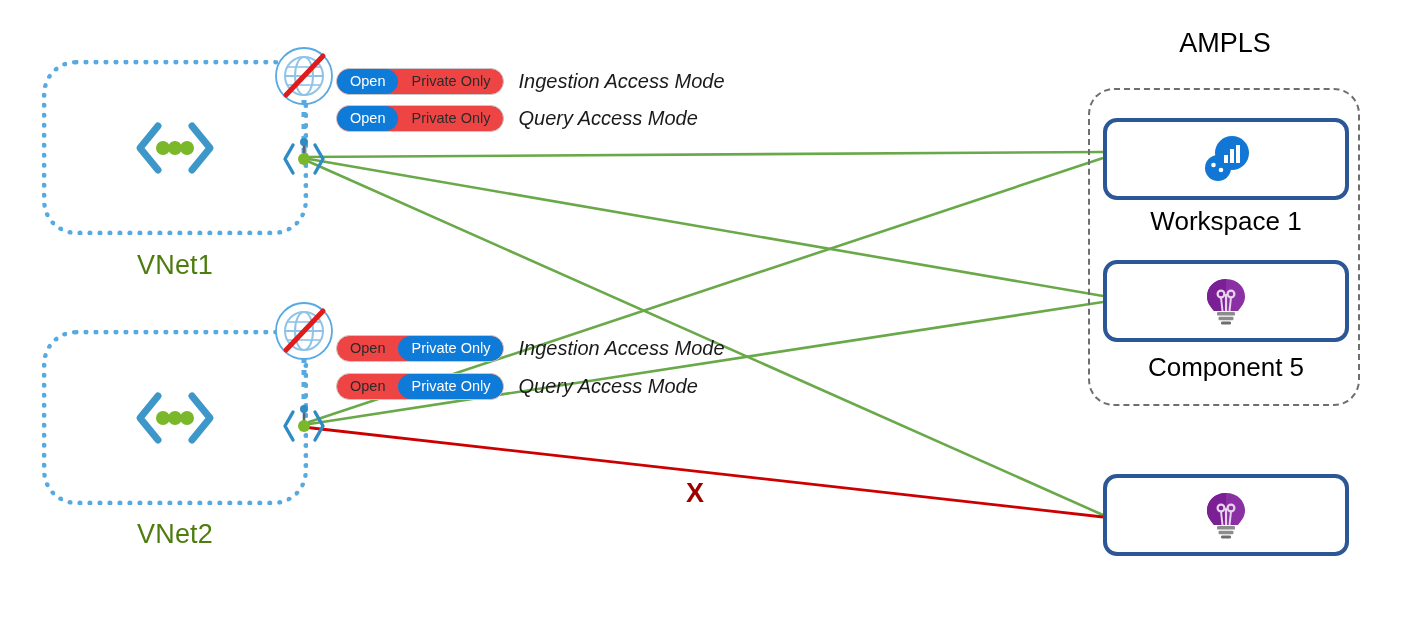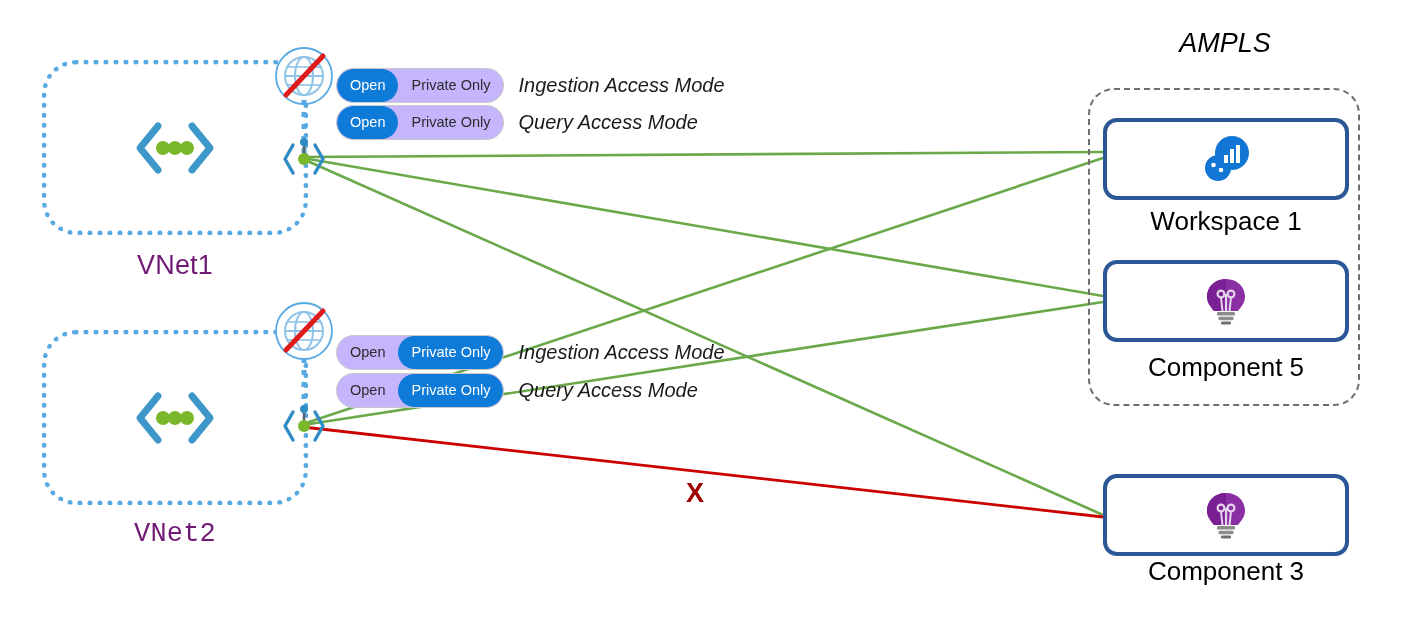--- a/index.html
+++ b/index.html
@@ -42,21 +42,21 @@
     top: 50%;
     transform: translate(-50%, -50%);
     width: 86px;
     height: 56px;
   }
   .vnet-label {
     position: absolute;
     width: 280px;
     text-align: center;
     font-size: 27px;
-    color: #701a75;
+    color: #4d7c0f;
     letter-spacing: .2px;
   }
 
   
   .globe-icon {
     position: absolute;
     width: 62px;
     height: 62px;
   }
 
@@ -71,22 +71,22 @@
   .toggle-row {
     position: absolute;
     display: flex;
     align-items: center;
   }
   .toggle {
     display: inline-flex;
     align-items: center;
     border: 1.5px solid #c8c8c8;
     border-radius: 999px;
-    background: #c4b5fd;
-    height: 35px;
+    background: #ef4444;
+    height: 27px;
     box-sizing: border-box;
     padding: 0;
     overflow: hidden;
   }
   .toggle .seg {
     font-size: 14.5px;
     line-height: 1;
     padding: 0 13px;
     height: 100%;
     display: inline-flex;
@@ -115,21 +115,20 @@
     border-radius: 26px;
     background: transparent;
     box-sizing: border-box;
   }
   #ampls-title {
     position: absolute;
     width: 300px;
     text-align: center;
     font-size: 27px;
     color: #000000;
-    font-style: italic;
   }
 
   
   .res-card {
     position: absolute;
     border: 4px solid #2b5796;
     border-radius: 14px;
     background: #ffffff;
     box-sizing: border-box;
   }
@@ -228,21 +227,21 @@
 
   <div class="vnet-box" style="left:42px; top:330px; width:266px; height:175px;">
     <svg class="vnet-icon" viewBox="0 0 86 56" xmlns="http://www.w3.org/2000/svg">
       <path d="M26 6 L8 28 L26 50" fill="none" stroke="#3d97c9" stroke-width="7" stroke-linecap="round" stroke-linejoin="round"></path>
       <path d="M60 6 L78 28 L60 50" fill="none" stroke="#3d97c9" stroke-width="7" stroke-linecap="round" stroke-linejoin="round"></path>
       <circle cx="31" cy="28" r="7" fill="#7ab72b"></circle>
       <circle cx="43" cy="28" r="7" fill="#7ab72b"></circle>
       <circle cx="55" cy="28" r="7" fill="#7ab72b"></circle>
     </svg>
   </div>
-  <div class="vnet-label" style="left:35px; top:519px;font-family:Liberation Mono, monospace;">VNet2</div>
+  <div class="vnet-label" style="left:35px; top:519px;">VNet2</div>
 
   <svg class="globe-icon" style="left:273px; top:300px;" viewBox="0 0 62 62" xmlns="http://www.w3.org/2000/svg">
     <circle cx="31" cy="31" r="28" fill="#ffffff" stroke="#57a9e2" stroke-width="1.8"></circle>
     <circle cx="31" cy="31" r="19" fill="none" stroke="#8fc3e8" stroke-width="2"></circle>
     <ellipse cx="31" cy="31" rx="9" ry="19" fill="none" stroke="#8fc3e8" stroke-width="2"></ellipse>
     <line x1="12" y1="31" x2="50" y2="31" stroke="#8fc3e8" stroke-width="2"></line>
     <line x1="15" y1="22" x2="47" y2="22" stroke="#8fc3e8" stroke-width="1.6"></line>
     <line x1="15" y1="40" x2="47" y2="40" stroke="#8fc3e8" stroke-width="1.6"></line>
     <line x1="13" y1="50" x2="50" y2="11" stroke="#e01b1b" stroke-width="5" stroke-linecap="round"></line>
   </svg>
@@ -317,15 +316,14 @@
       <circle cx="21" cy="19" r="3.4" fill="none" stroke="#e6d4ec" stroke-width="2.2"></circle>
       <circle cx="31" cy="19" r="3.4" fill="none" stroke="#e6d4ec" stroke-width="2.2"></circle>
       <line x1="26" y1="19" x2="26" y2="36" stroke="#e6d4ec" stroke-width="2.2"></line>
       <line x1="21" y1="22.4" x2="22.5" y2="36" stroke="#e6d4ec" stroke-width="2"></line>
       <line x1="31" y1="22.4" x2="29.5" y2="36" stroke="#e6d4ec" stroke-width="2"></line>
       <rect x="17" y="37" width="18" height="3.6" rx="1.2" fill="#8c8c8c"></rect>
       <rect x="18.5" y="41.8" width="15" height="3.4" rx="1.2" fill="#8c8c8c"></rect>
       <rect x="21" y="46.4" width="10" height="3.2" rx="1.4" fill="#6e6e6e"></rect>
     </svg>
   </div>
-  <div class="res-label" style="left:1076px; top:556px;">Component 3</div>
 
 </div>
 
 </body></html>

